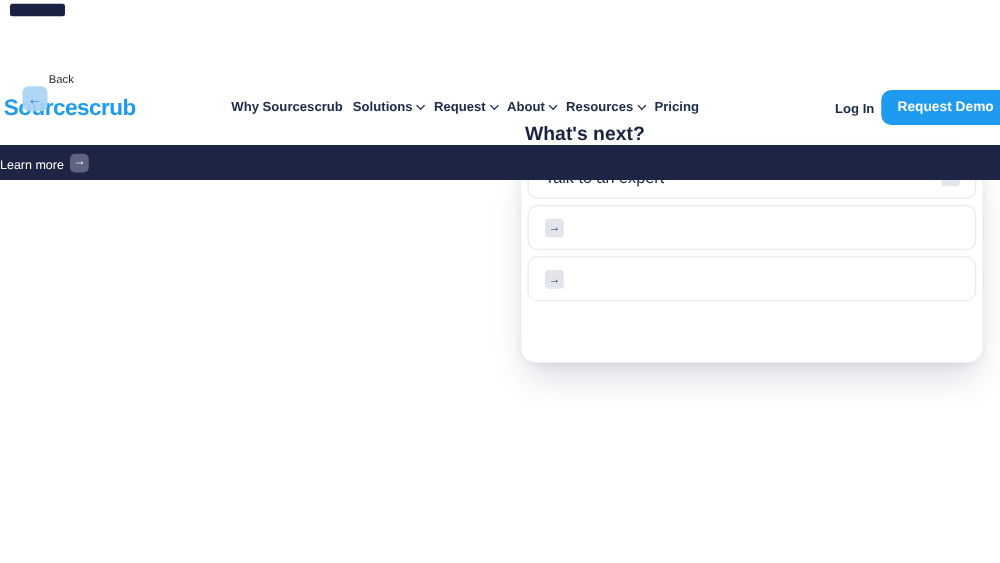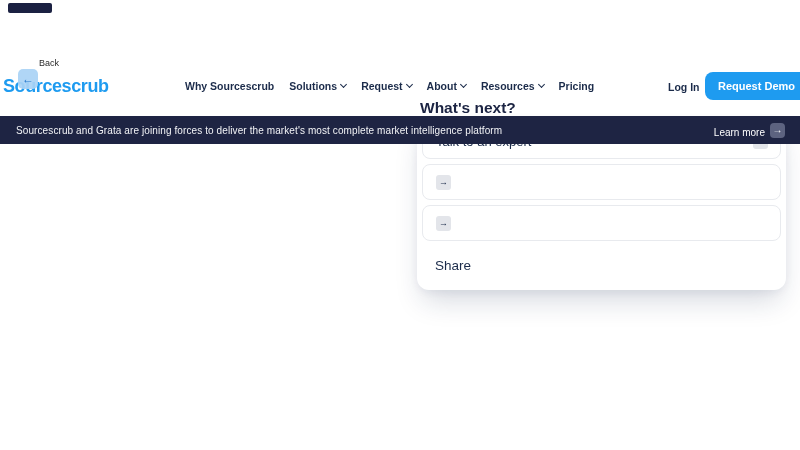--- a/index.html
+++ b/index.html
@@ -17,21 +17,21 @@
 
   
   .logo { position: absolute; left: 3px; top: 76px; font-size: 18px; font-weight: 700;
           color: #1e9bf0; letter-spacing: -0.4px; cursor: pointer; }
   .back-chip { position: absolute; left: 18px; top: 69px; width: 20px; height: 20px;
                background: rgba(169,211,245,0.92); border-radius: 5px; z-index: 6;
                display: flex; align-items: center; justify-content: center;
                color: #2478cc; font-size: 12px; line-height: 1; cursor: pointer; }
   .back-label { position: absolute; left: 39px; top: 58px; font-size: 9px; color: #2a2a2a; z-index: 6; }
 
-  .nav-menu { position: absolute; left: 185px; top: 80px; display: flex; gap: 15px;
+  .nav-menu { position: absolute; left: 185px; top: 80px; display: flex; gap: 8px;
               align-items: center; }
   .nav-item { display: flex; align-items: center; gap: 4px; font-size: 10.5px;
               font-weight: 600; color: #1b2b4a; white-space: nowrap; cursor: pointer; }
   .chev { width: 5px; height: 5px; border-right: 1.5px solid #1b2b4a;
           border-bottom: 1.5px solid #1b2b4a; transform: rotate(45deg); margin-top: -3px; }
 
   .login { position: absolute; left: 668px; top: 81px; font-size: 10.5px; font-weight: 600;
            color: #1b2b4a; cursor: pointer; }
   .demo-btn { position: absolute; left: 705px; top: 72px; width: 103px; height: 28px;
               background: #1e9bf0; border: none; border-radius: 8px; color: #fff;
@@ -129,25 +129,23 @@
     <span class="arrow-chip">
         <span>→</span>
       </span>
   </div>
   <div class="link-row">
     <span class="arrow-chip">
         <span>→</span>
       </span>
   </div>
   <div class="share-row">
-    <span class="share-label">Share</span>
   </div>
 </div>
 
 <div class="banner">
-  <span class="banner-text">Sourcescrub and Grata are joining forces to deliver the market's most complete market intelligence platform</span>
   <span class="banner-link">
     <span>Learn more</span>
     <span class="banner-chip">
         <span>→</span>
       </span>
   </span>
 </div>
 
 </body></html>

